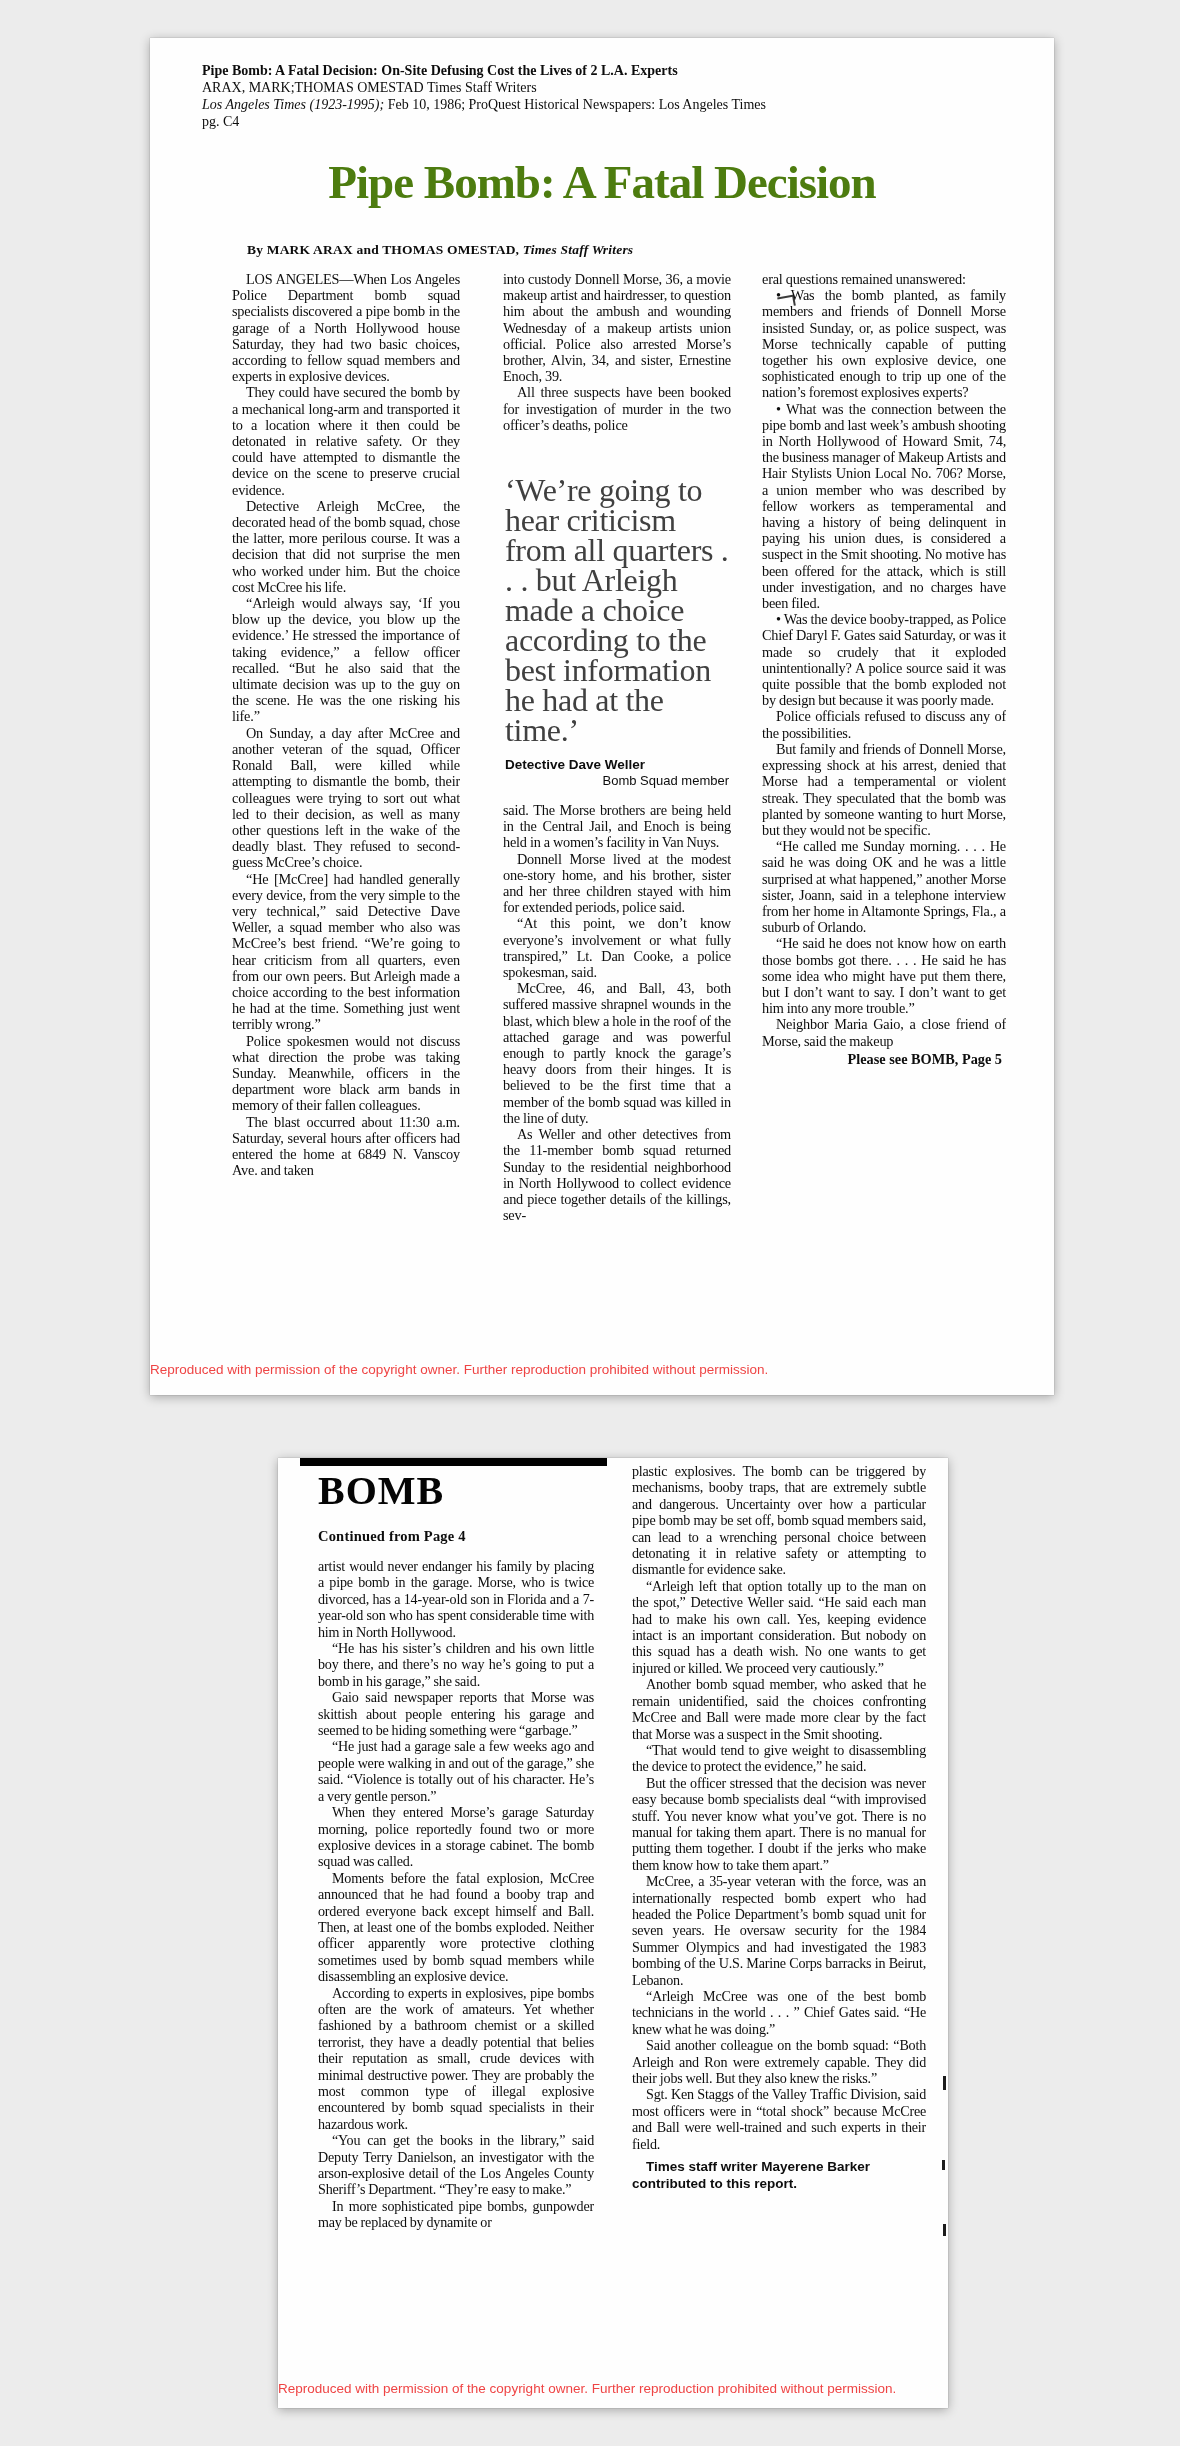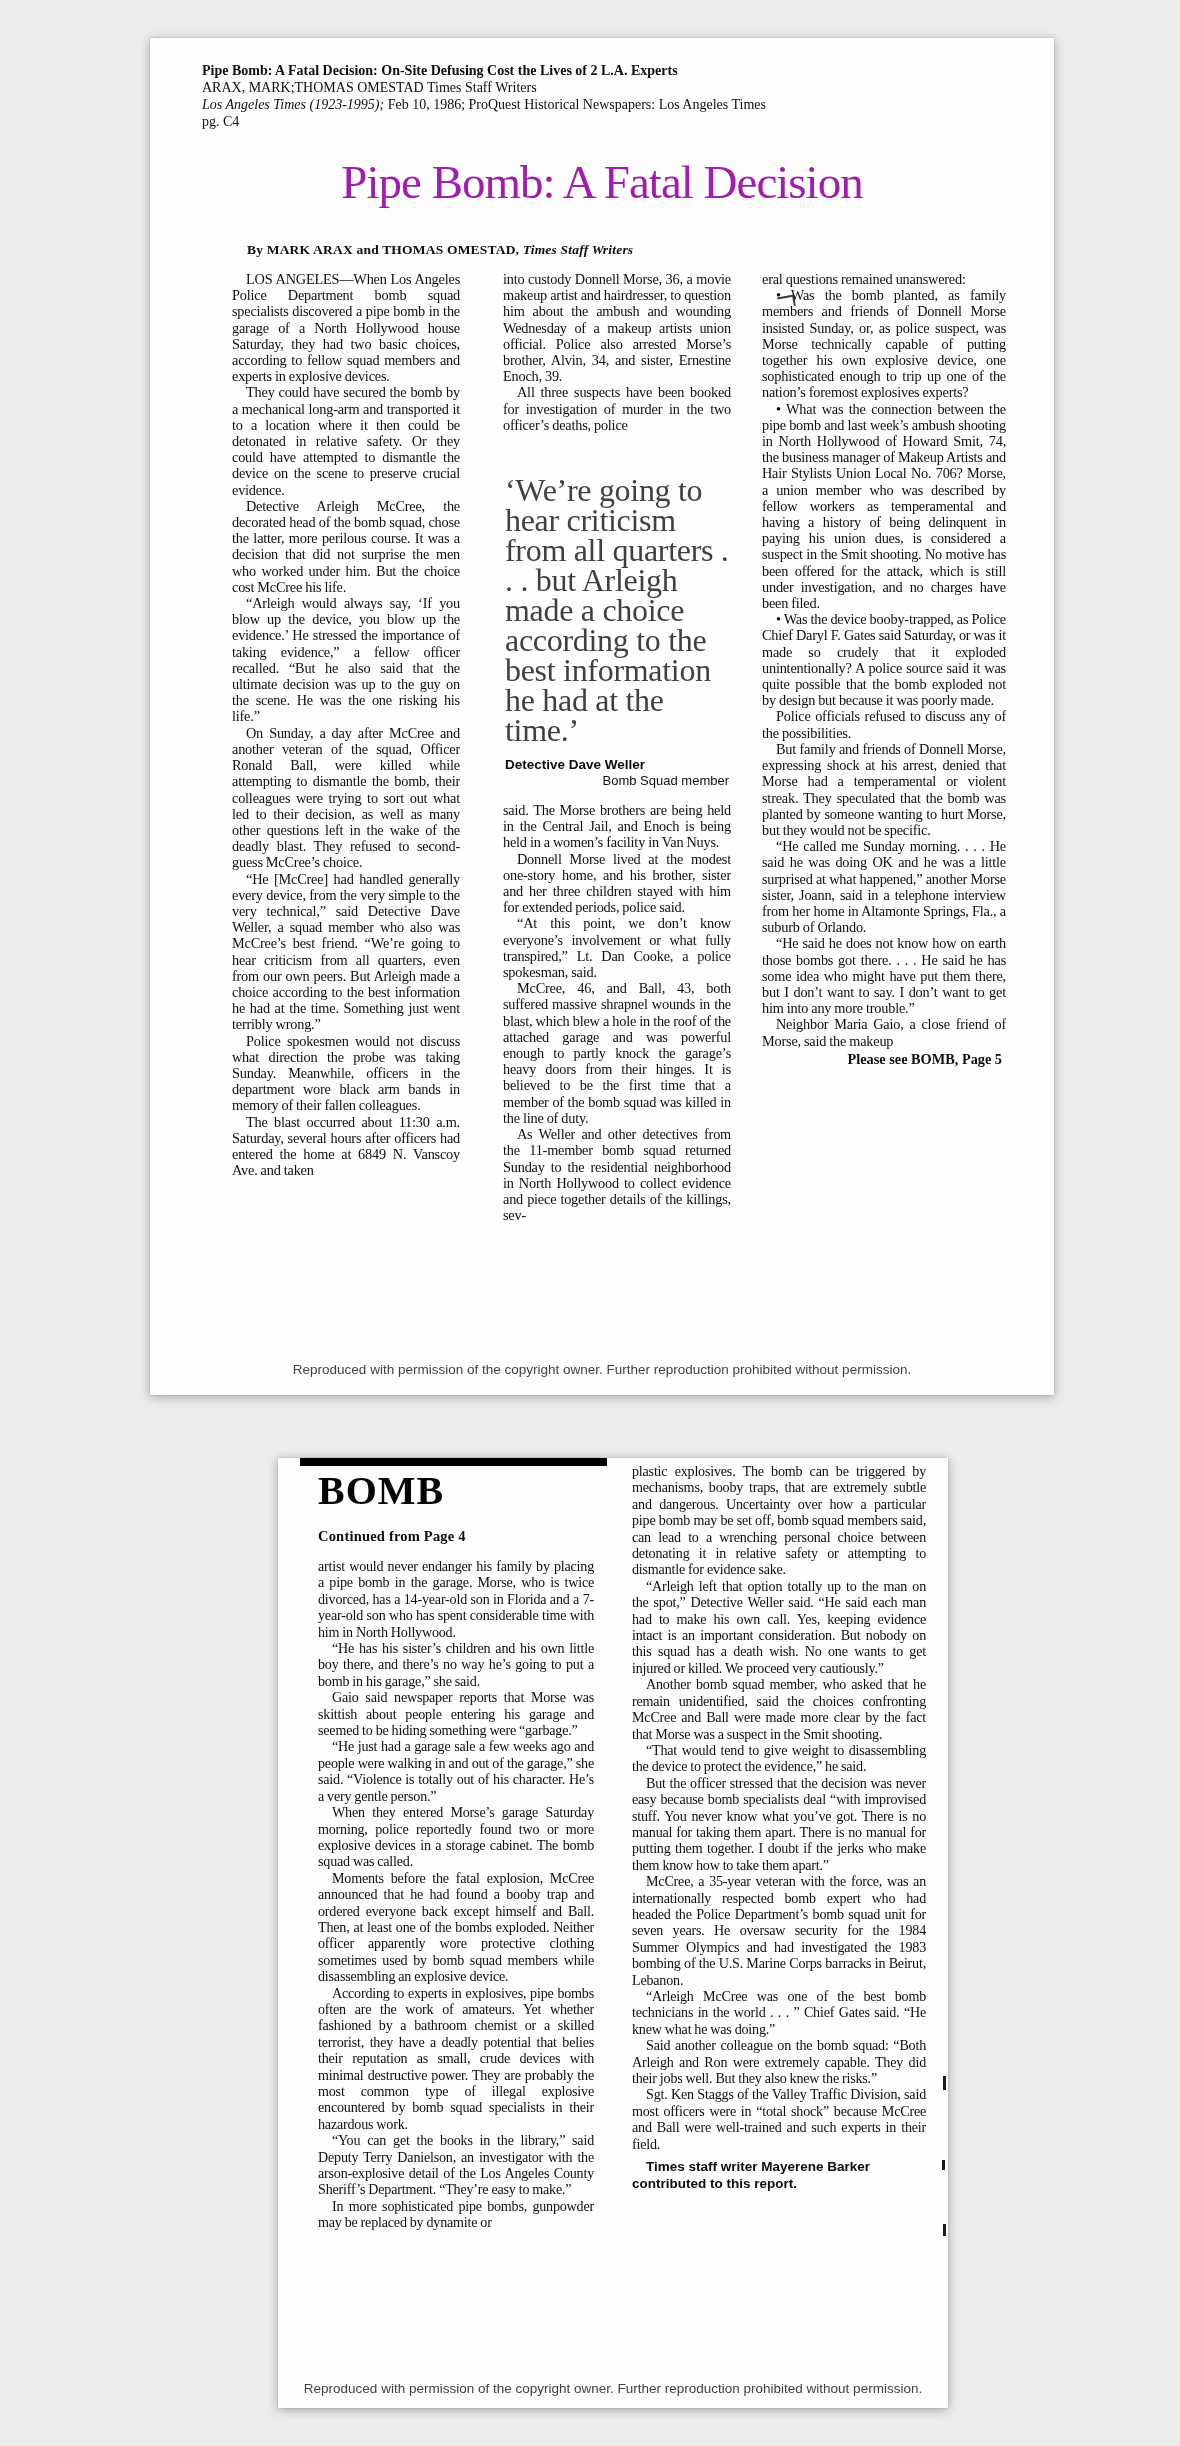--- a/index.html
+++ b/index.html
@@ -9,22 +9,22 @@
         box-shadow:0 2px 10px rgba(0,0,0,.30), 0 0 1px rgba(0,0,0,.35);}
   .page1{left:150px;top:38px;width:904px;height:1357px;}
   .page2{left:278px;top:1458px;width:670px;height:950px;}
 
   
   .meta{padding:24px 0 0 52px;font-size:14px;line-height:17px;}
   .meta-title{font-weight:bold;}
   .ital{font-style:italic;}
 
   
-  .headline{margin:26px 18px 0 18px;text-align:center;font-weight:normal;
-            font-size:47px;line-height:52px;letter-spacing:-1px;color:#a21caf;}
+  .headline{margin:26px 18px 0 18px;text-align:center;font-weight:bold;
+            font-size:47px;line-height:52px;letter-spacing:-1px;color:#4d7c0f;}
   .subheadline{margin:15px 20px 0 20px;text-align:center;font-weight:bold;
                font-size:27px;line-height:30px;letter-spacing:-0.5px;}
   .byline{margin:34px 0 0 97px;font-size:13.5px;font-weight:bold;letter-spacing:.2px;}
   .byline-ital{font-style:italic;}
 
   
   .columns{position:relative;margin-top:13px;height:1052px;overflow:hidden;}
   .col{position:absolute;top:0;height:100%;overflow:hidden;}
   .col1{left:82px;width:228px;}
   .col2{left:353px;width:228px;}
@@ -39,22 +39,22 @@
   .pq-name{margin-top:12px;text-align:left;font-family:"Liberation Sans",sans-serif;
            font-weight:bold;font-size:13.5px;}
   .pq-role{text-align:right;font-family:"Liberation Sans",sans-serif;font-size:13px;
            margin-top:1px;padding-right:2px;}
 
   .see-more{text-align:right;font-weight:bold;font-size:14.3px;margin-top:2px;padding-right:4px;}
   .pen-mark{position:absolute;left:628px;top:258px;width:15px;height:9px;
             border-top:2px solid #1a1a1a;border-right:2px solid #1a1a1a;
             transform:rotate(-10deg);opacity:.85;}
 
-  .pg-footer{position:absolute;left:0;right:0;bottom:18px;text-align:center;
-             font-family:"Liberation Sans",sans-serif;font-size:13.5px;color:#404040;}
+  .pg-footer{position:absolute;left:0;right:0;bottom:18px;
+             font-family:"Liberation Sans",sans-serif;font-size:13.5px;color:#ef4444;}
   .pg2-footer{bottom:12px;}
 
   
   .black-bar{position:absolute;left:22px;top:0;width:307px;height:8px;background:#000;}
   .p2col{position:absolute;top:0;height:936px;overflow:hidden;}
   .p2col1{left:40px;width:276px;padding-top:12px;}
   .p2col2{left:354px;width:294px;padding-top:5px;}
   .bomb-head{margin:0;font-size:40px;line-height:42px;font-weight:bold;
              letter-spacing:1px;color:#050505;}
   .continued{margin-top:16px;font-weight:bold;font-size:14.5px;letter-spacing:.2px;}

